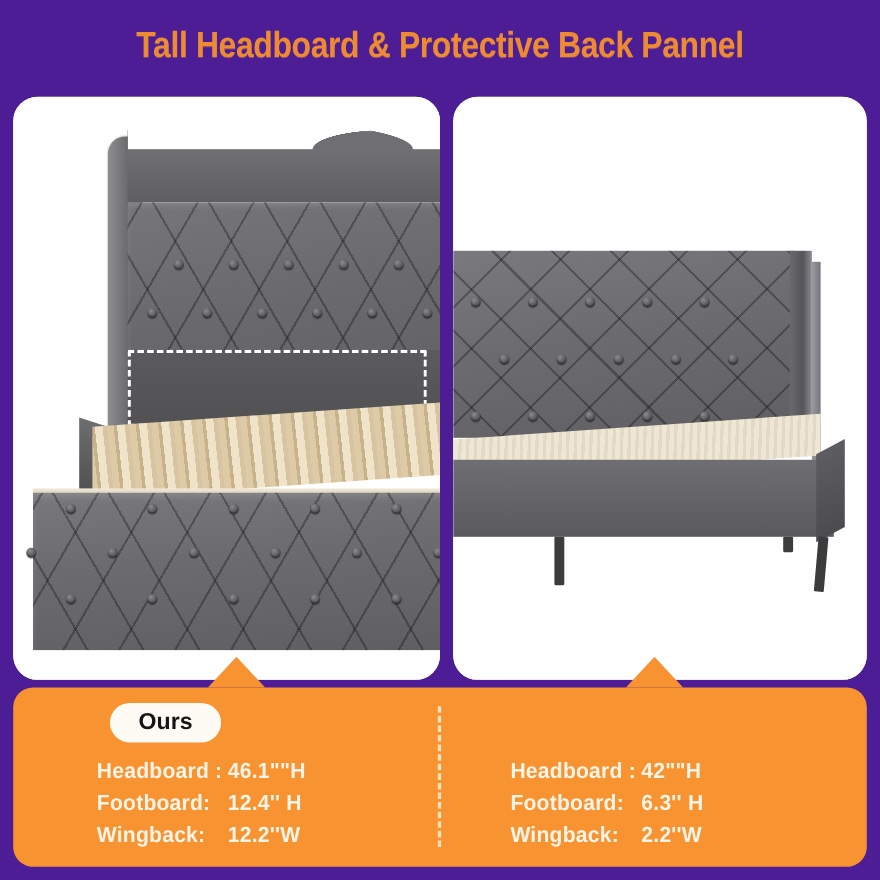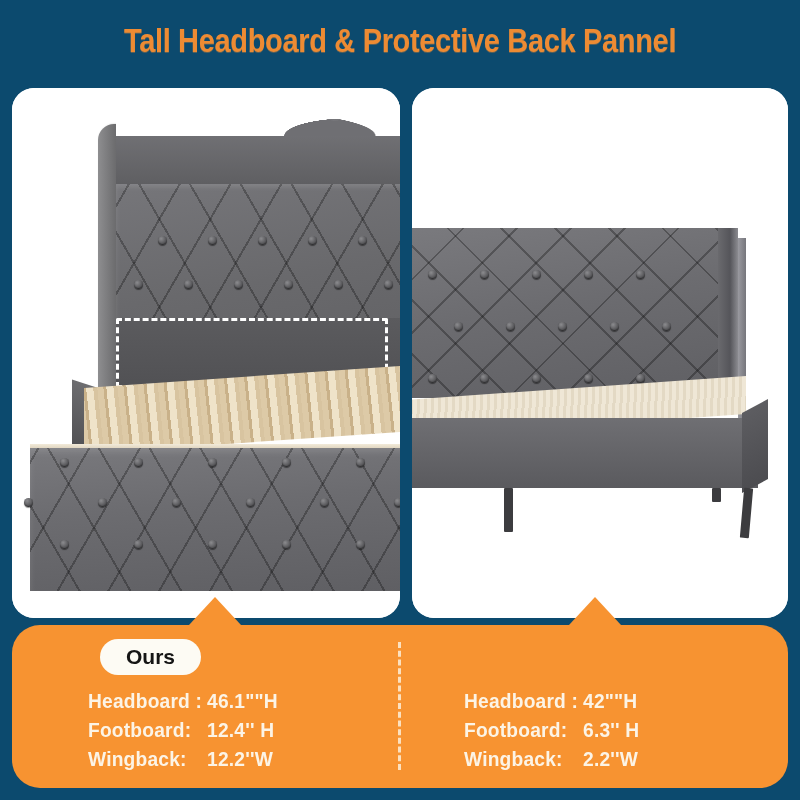--- a/index.html
+++ b/index.html
@@ -1,21 +1,21 @@
 <!DOCTYPE html>
 <html><head>
 <meta charset="utf-8">
 <style>
   * { margin:0; padding:0; box-sizing:border-box; }
   html,body{
     width:800px; height:800px; overflow:hidden;
     background:#FBEADA;
     font-family:"Liberation Sans", sans-serif;
   }
-  #root{ position:relative; width:800px; height:800px; background:#0c4a6e; }
+  #root{ position:relative; width:800px; height:800px; background:#4c1d95; }
 
   
   .title{
     position:absolute; left:0; top:22px; width:800px;
     text-align:center;
     color:#ED8B33;
     font-family:"Liberation Sans", sans-serif;
     font-weight:bold;
     font-size:33px;
     letter-spacing:-0.4px;
@@ -159,21 +159,21 @@
   
   .arrow{
     position:absolute; width:0; height:0;
     border-left:26px solid transparent;
     border-right:26px solid transparent;
     border-bottom:28px solid #F79331;
   }
   .orange-panel{
     position:absolute; left:12px; top:625px; width:776px; height:163px;
     background:#F79331;
-    border-radius:28px;
+    border-radius:18px;
   }
   .pill{
     position:absolute; top:14px;
     height:36px; line-height:36px;
     padding:0 26px;
     border-radius:18px;
     font-weight:bold; font-size:21px;
     font-family:"Liberation Sans", sans-serif;
   }
   .pill.ours{ left:88px; background:#FDFBF4; color:#151515; }

